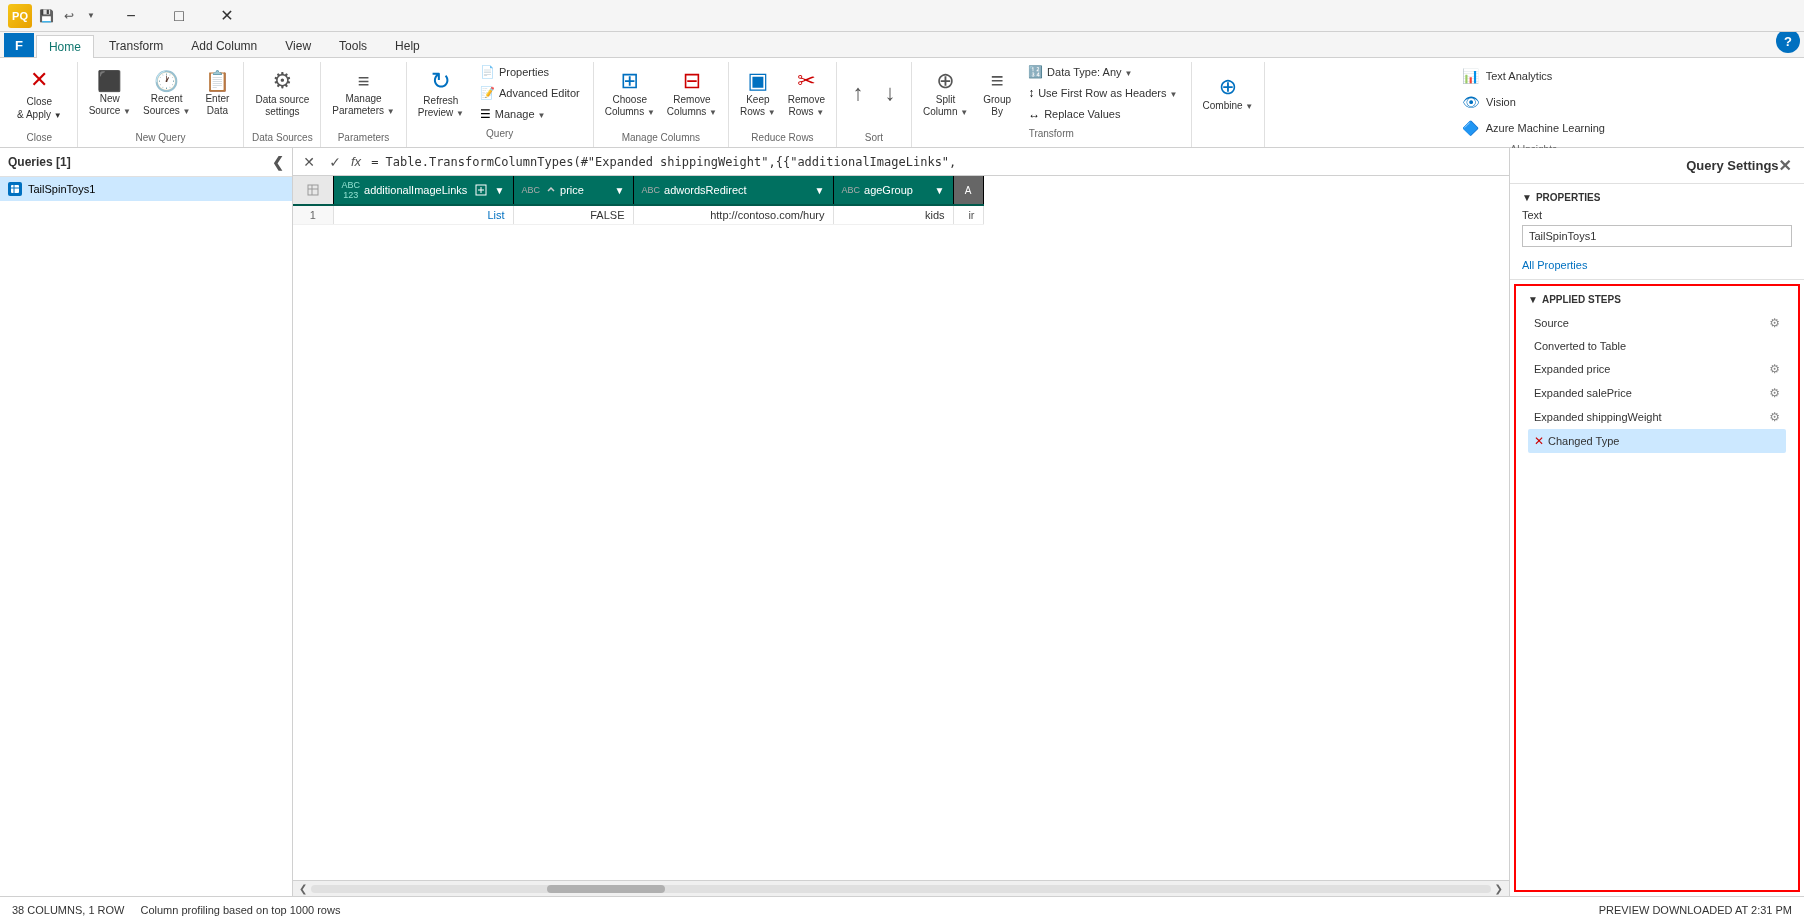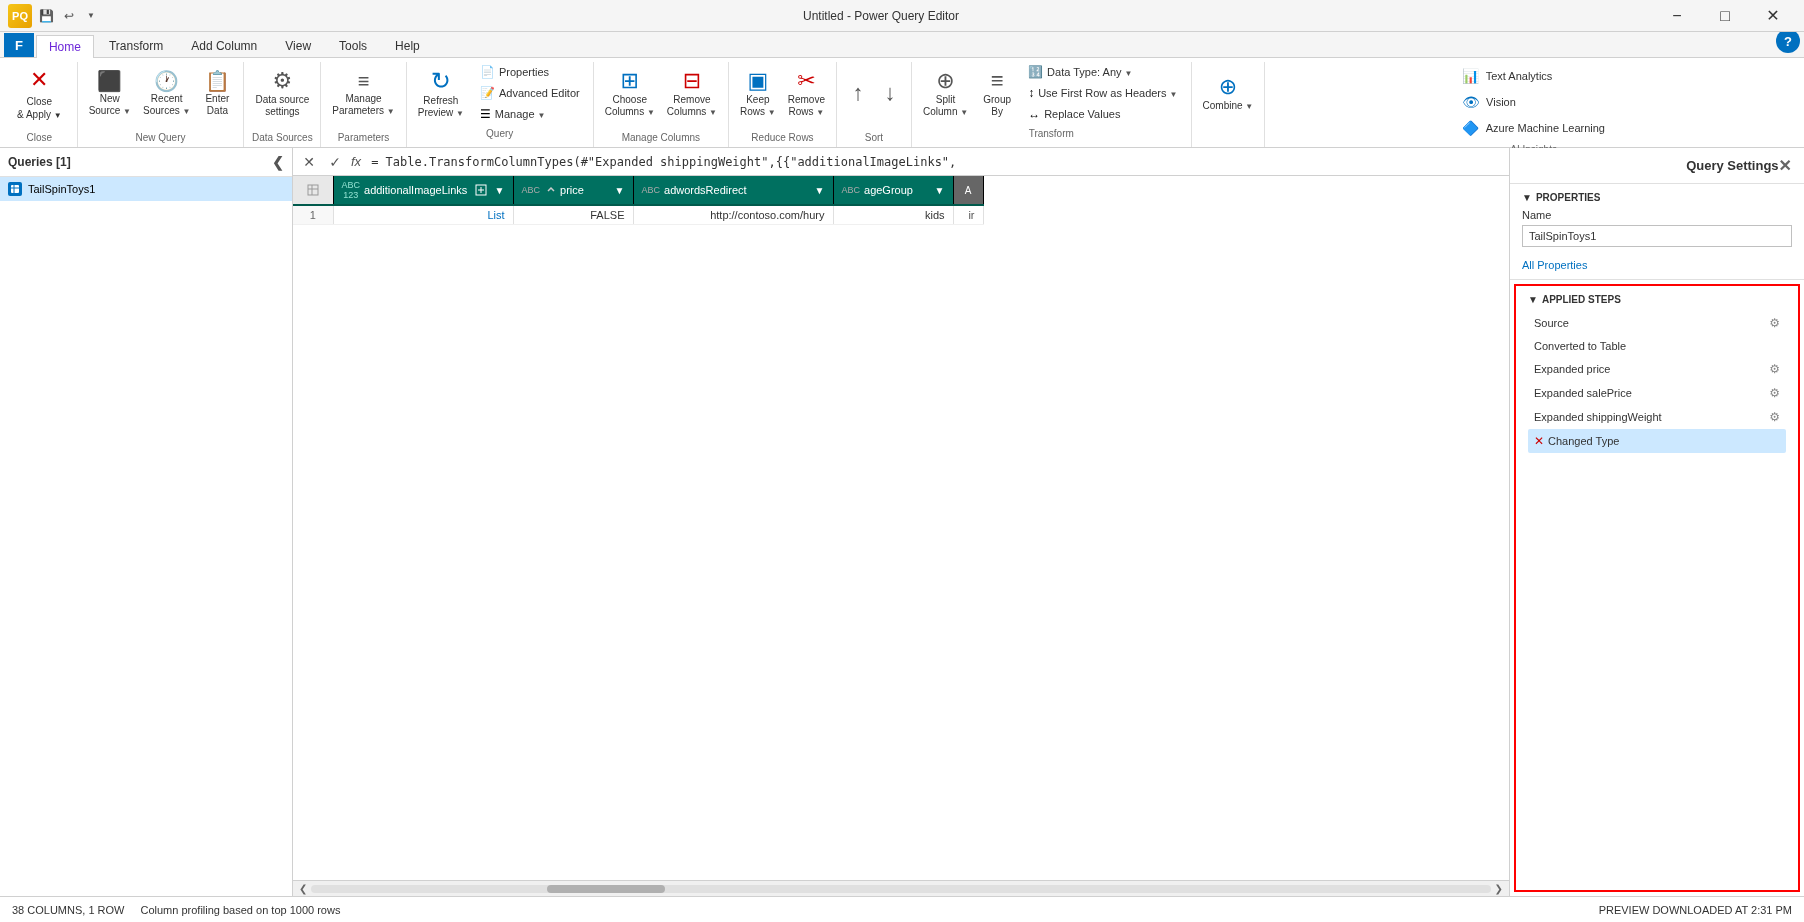--- a/index.html
+++ b/index.html
@@ -56,21 +56,21 @@
       font-size: 12px;
       color: #333;
       border: 1px solid transparent;
       border-bottom: none;
       margin-right: 2px;
     }
     .ribbon-tab.active {
       background: white;
       border-color: #d0d0d0;
       border-bottom-color: white;
-      color: #6d28d9;
+      color: #0f766e;
       position: relative;
       bottom: -1px;
     }
 
     
     .ribbon {
       background: white;
       border-bottom: 1px solid #d0d0d0;
       display: flex;
       align-items: stretch;
@@ -461,21 +461,20 @@
 
 <div class="title-bar">
   <div class="title-bar-logo">
     <span style="color:white;font-weight:bold;font-size:11px;">PQ</span>
   </div>
   <div class="title-bar-quick-access">
     <div class="title-bar-quick-btn">💾</div>
     <div class="title-bar-quick-btn">↩</div>
     <div class="title-bar-quick-btn" style="font-size:8px;">▼</div>
   </div>
-  <div class="title-bar-title">Untitled - Power Query Editor</div>
   <div class="title-bar-controls">
     <div class="title-ctrl-btn">−</div>
     <div class="title-ctrl-btn">□</div>
     <div class="title-ctrl-btn close">✕</div>
   </div>
 </div>
 
 <div class="ribbon-tabs">
   <div class="ribbon-tab" style="background:#0070c0;color:white;border-color:transparent;padding:4px 10px;">
     <span style="font-weight:bold;font-size:13px;">F</span>
@@ -776,21 +775,21 @@
     <div class="qs-header">
       <span>Query Settings</span>
       <span class="qs-close">✕</span>
     </div>
 
     <div class="qs-section">
       <div class="qs-section-title">
         <span>▼</span>
         <span>PROPERTIES</span>
       </div>
-      <div class="qs-label">Name</div>
+      <div class="qs-label">Text</div>
       <input class="qs-input" type="text" value="TailSpinToys1" style="">
       <br><br>
       <a class="qs-link">All Properties</a>
     </div>
 
     <div class="applied-steps-section">
       <div class="applied-steps-title">
         <span>▼</span>
         <span>APPLIED STEPS</span>
       </div>

